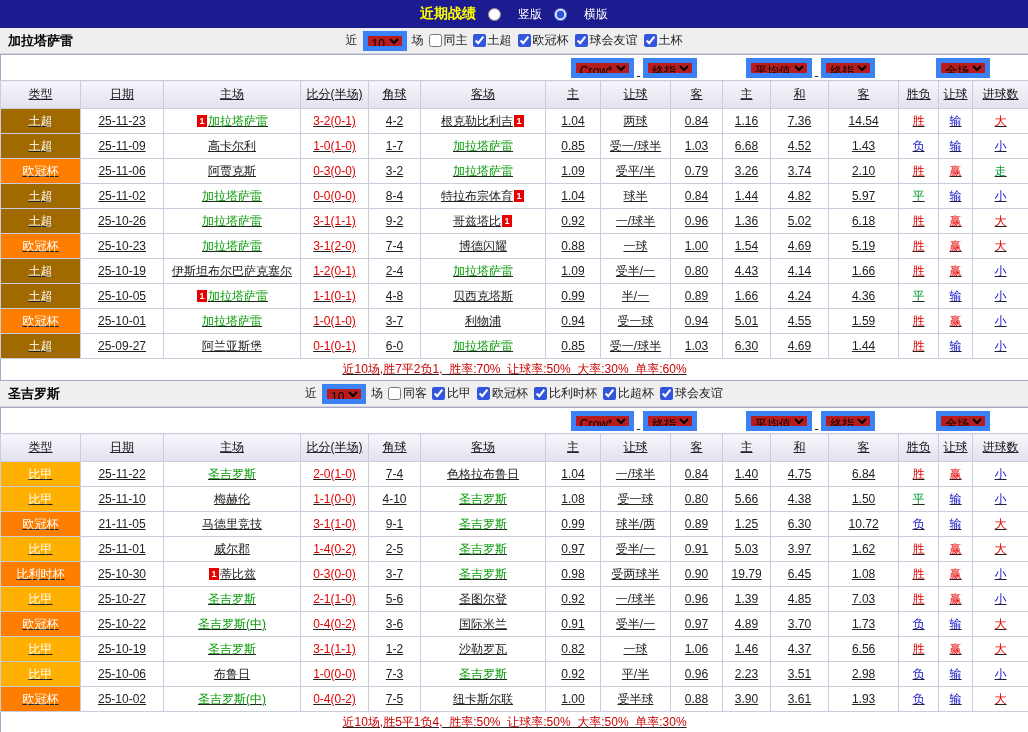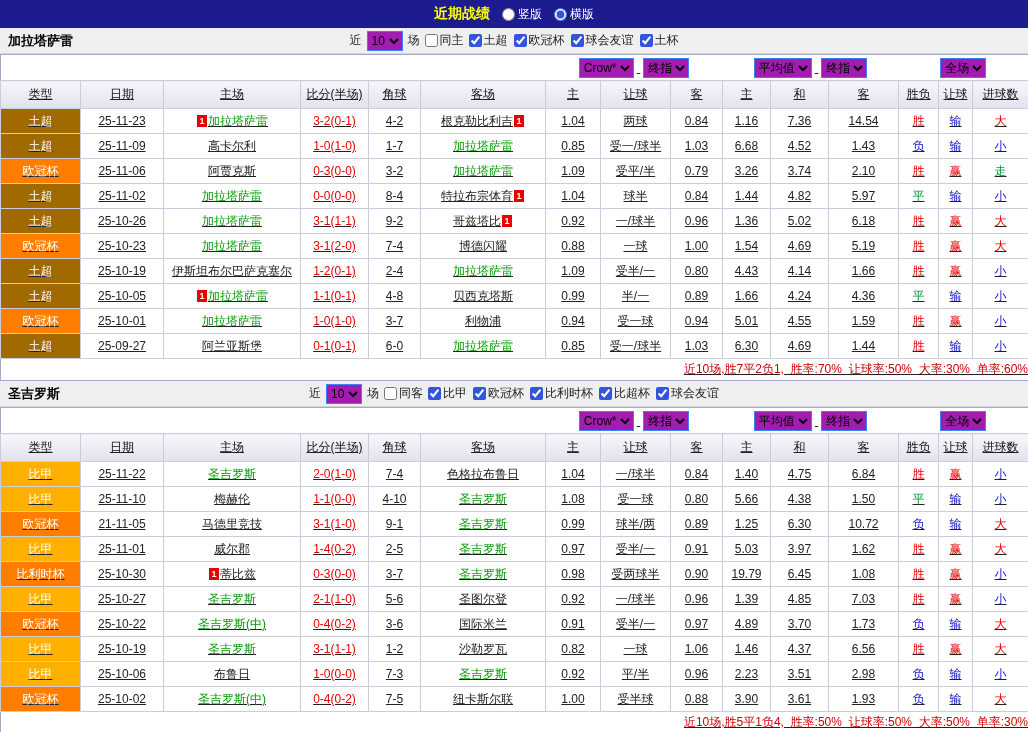--- a/index.html
+++ b/index.html
@@ -2,44 +2,44 @@
 <html><head>
 <meta charset="utf-8">
 <title>近期战绩</title>
 <style>
   * { margin:0; padding:0; box-sizing:border-box; }
   html,body { width:1028px; background:#fff; }
   body { font-family:"Liberation Sans","DejaVu Sans",sans-serif; font-size:12px; color:#222; }
 
   .topbar { width:1028px; height:28px; background:#1c1c90; display:flex; align-items:center; justify-content:center; gap:12px; }
   .tb-title { color:#ffff00; font-weight:bold; font-size:14px; }
-  .tb-radio { color:#fff; display:inline-flex; align-items:center; gap:3px; cursor:pointer; }
+  .tb-radio { color:#fff; display:inline-flex; align-items:center; gap:17px; cursor:pointer; }
   input[type=radio], input[type=checkbox] { accent-color:#3355dd; width:13px; height:13px; vertical-align:middle; }
 
   .filter-bar { width:1028px; height:26px; background:#efefef; border-bottom:1px solid #d5d5e0; position:relative; display:flex; align-items:center; }
   .team-name { position:absolute; left:8px; font-weight:bold; font-size:13px; color:#000; }
   .filter-controls { margin:0 auto; display:flex; align-items:center; gap:5px; }
   .filter-controls label { display:inline-flex; align-items:center; gap:2px; cursor:pointer; }
   .league-filters { display:inline-flex; align-items:center; gap:6px; }
   .league-filters label { display:inline-flex; align-items:center; gap:2px; cursor:pointer; }
 
-  select { font-size:12px; height:20px; border:1px solid #3b82f6; background:#a21caf; }
+  select { font-size:12px; height:20px; border:5px solid #3b82f6; background:#b91c1c; }
 
   table.stats-table { width:1028px; border-collapse:collapse; table-layout:fixed; border:1px solid #a8a8c4;text-decoration:underline; }
   td, th { border:1px solid #ccccdd; text-align:center; overflow:hidden; white-space:nowrap; }
   .dropdown-row td { border:none; height:26px; background:#fff; }
   .dropdown-row td.dd { text-align:center; }
   .dropdown-row select { margin:0 3px; }
   .col-header-row th { height:28px; background:linear-gradient(#f6f6fb,#e2e2ef); font-weight:normal; color:#111; }
   tbody td { height:25px; background:#fff; }
   td.league { color:#fff; }
   td.score { color:#e60000; }
   .focus { color:#009900; }
   .card { display:inline-block; background:#e60000; color:#fff; font-size:9px; font-weight:bold; line-height:12px; width:10px; height:12px; margin:0 1px; vertical-align:1px; }
-  td.summary { height:22px; color:#cc0000; border-left:none; border-right:none; border-bottom:none; white-space:pre;text-align:right; }
+  td.summary { height:22px; color:#cc0000; border-left:none; border-right:none; border-bottom:none; white-space:pre; }
 </style>
 </head>
 <body>
 
 <div class="topbar">
   <span class="tb-title">近期战绩</span>
   <label class="tb-radio">
     <input type="radio" name="layout" style="">
     <span>竖版</span>
   </label>

